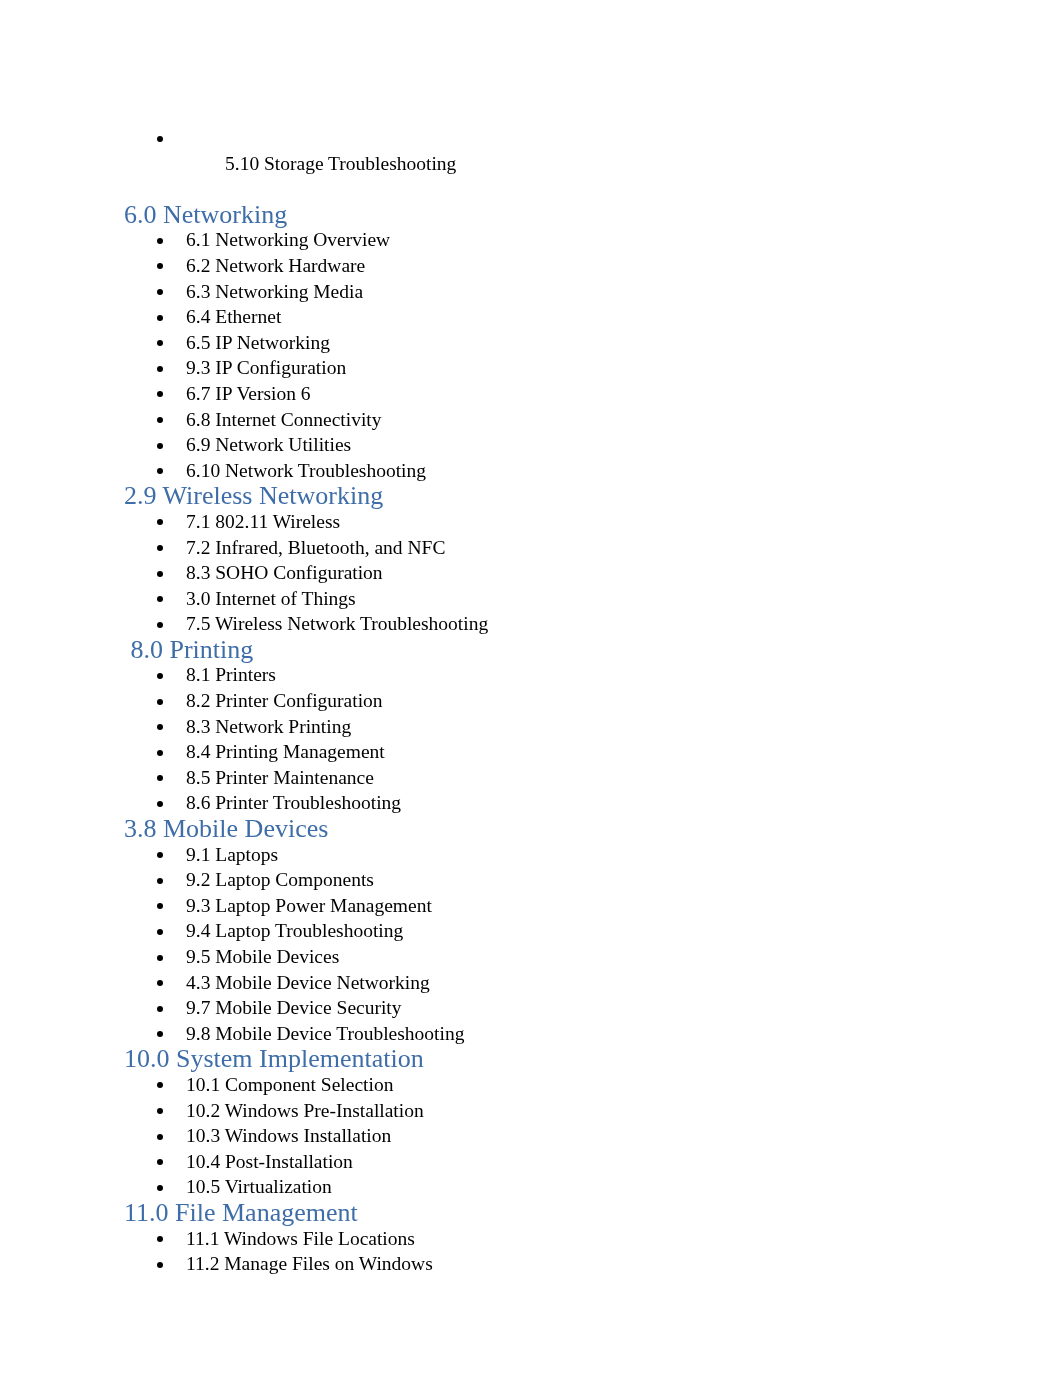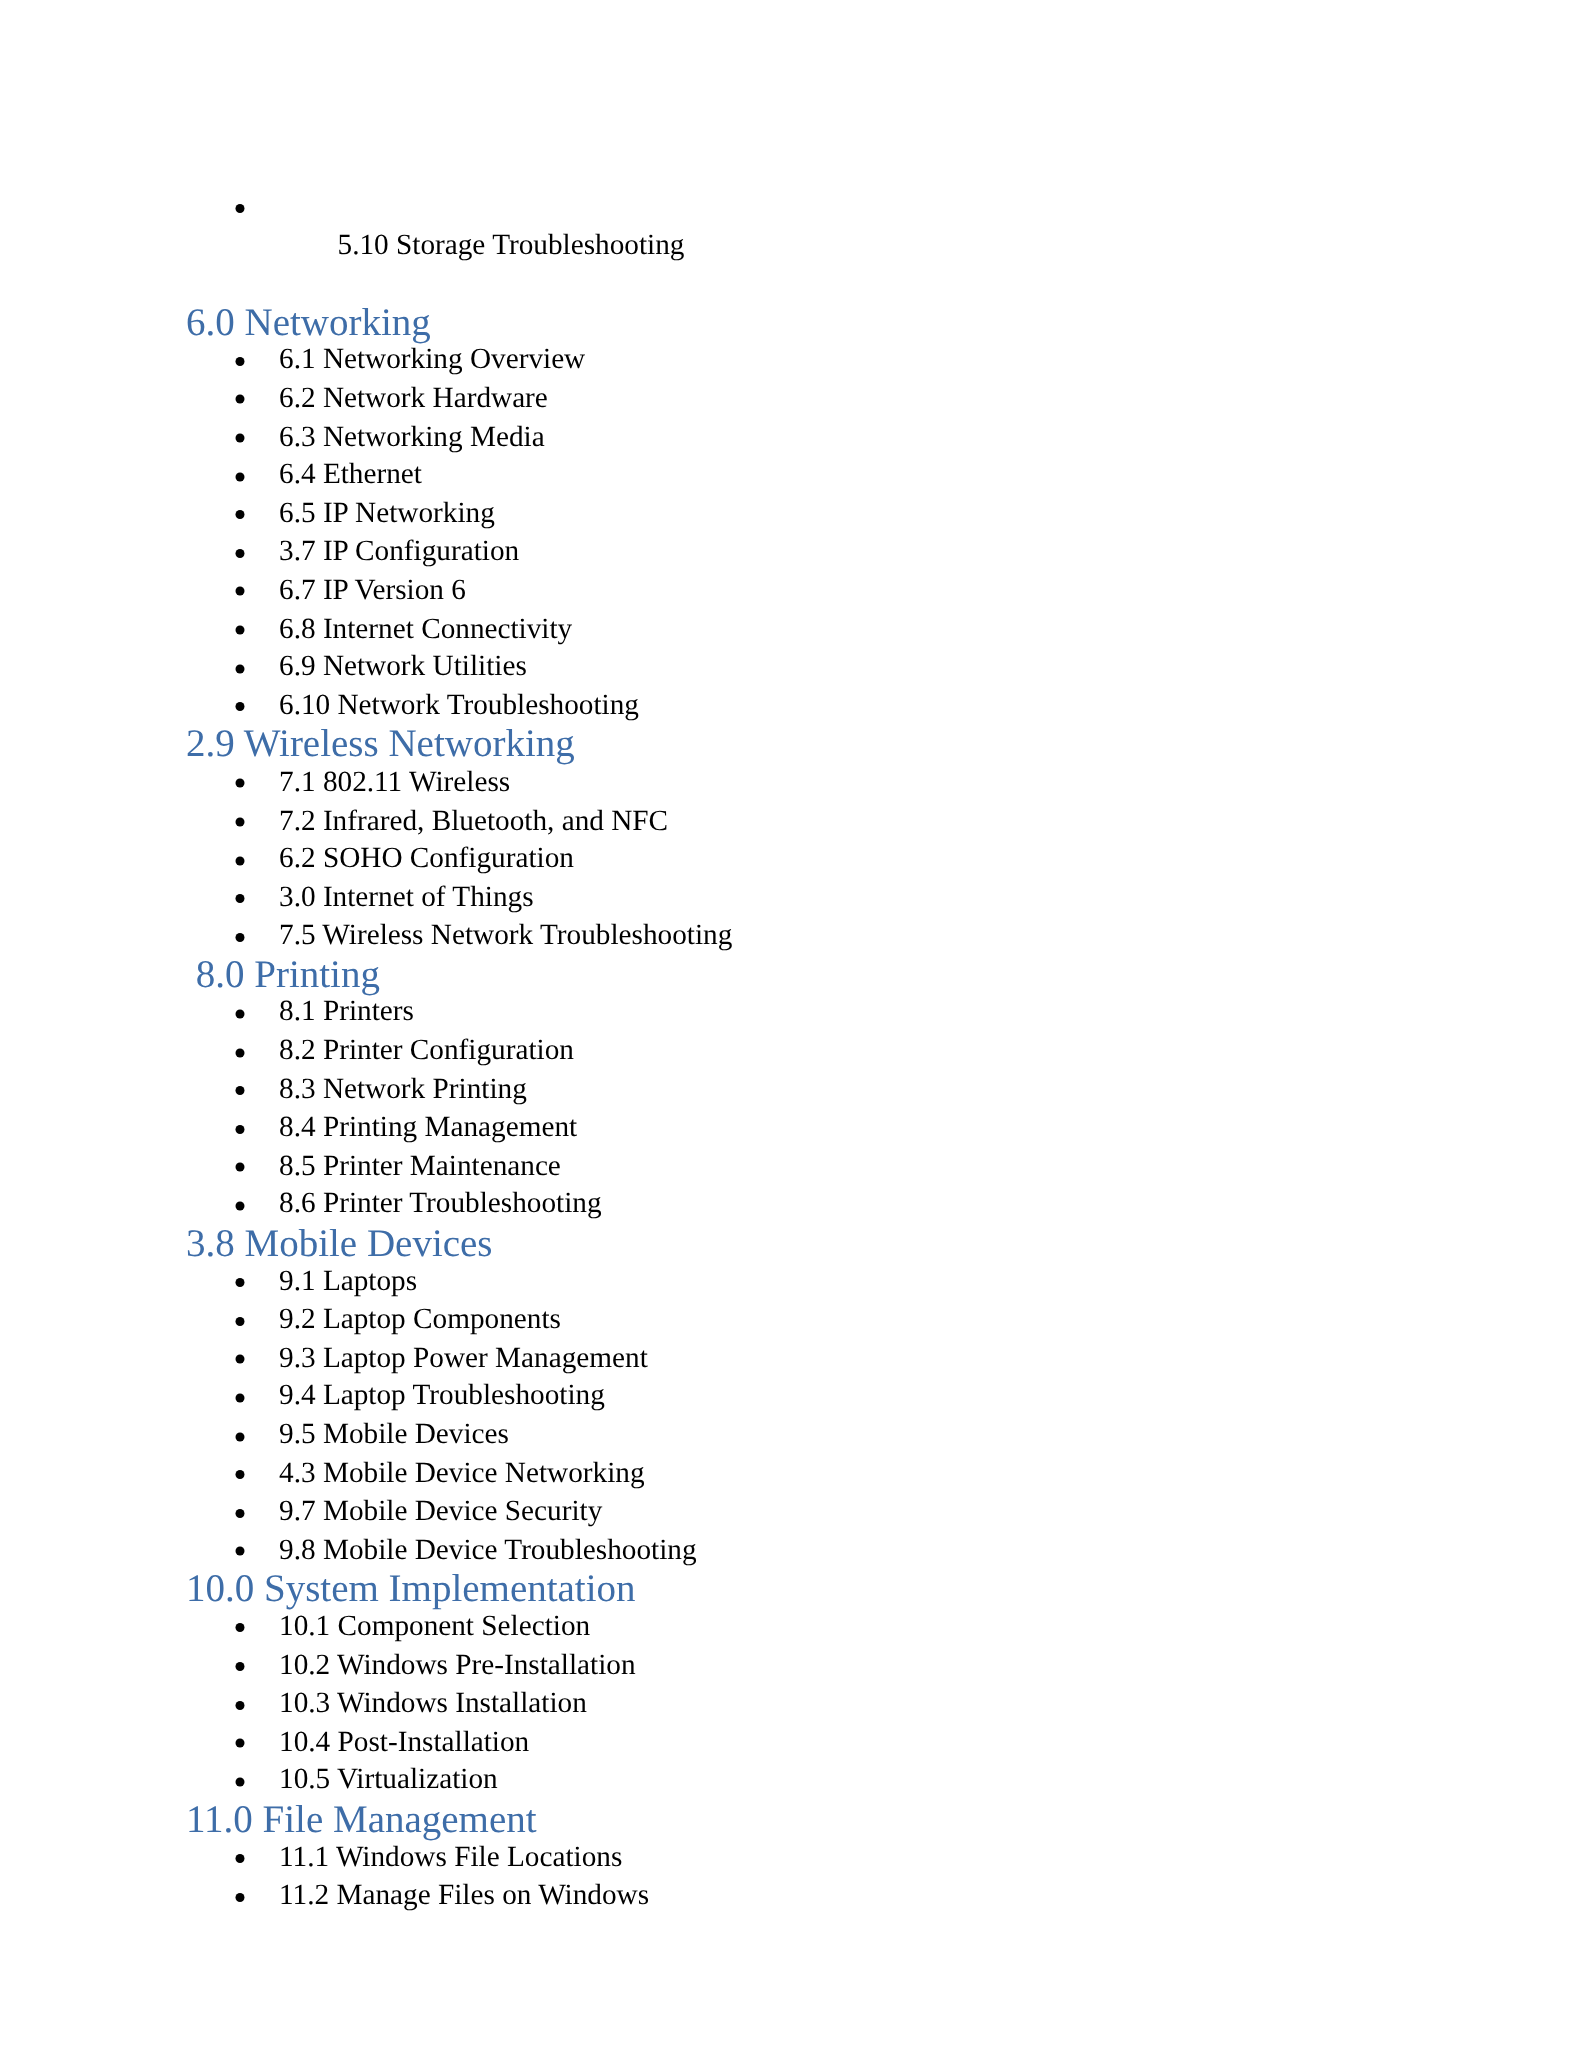--- a/index.html
+++ b/index.html
@@ -82,31 +82,31 @@
     </ul>
 
     <div id="sections-root">
         <div class="section-heading">6.0 Networking</div>
         <ul class="topic-list">
           <li><span class="topic-label">6.1 Networking Overview</span></li>
           <li><span class="topic-label">6.2 Network Hardware</span></li>
           <li><span class="topic-label">6.3 Networking Media</span></li>
           <li><span class="topic-label">6.4 Ethernet</span></li>
           <li><span class="topic-label">6.5 IP Networking</span></li>
-          <li><span class="topic-label">3.7 IP Configuration</span></li>
+          <li><span class="topic-label">9.3 IP Configuration</span></li>
           <li><span class="topic-label">6.7 IP Version 6</span></li>
           <li><span class="topic-label">6.8 Internet Connectivity</span></li>
           <li><span class="topic-label">6.9 Network Utilities</span></li>
           <li><span class="topic-label">6.10 Network Troubleshooting</span></li>
         </ul>
         <div class="section-heading">2.9 Wireless Networking</div>
         <ul class="topic-list">
           <li><span class="topic-label">7.1 802.11 Wireless</span></li>
           <li><span class="topic-label">7.2 Infrared, Bluetooth, and NFC</span></li>
-          <li><span class="topic-label">6.2 SOHO Configuration</span></li>
+          <li><span class="topic-label">8.3 SOHO Configuration</span></li>
           <li><span class="topic-label">3.0 Internet of Things</span></li>
           <li><span class="topic-label">7.5 Wireless Network Troubleshooting</span></li>
         </ul>
         <div class="section-heading"> 8.0 Printing</div>
         <ul class="topic-list">
           <li><span class="topic-label">8.1 Printers</span></li>
           <li><span class="topic-label">8.2 Printer Configuration</span></li>
           <li><span class="topic-label">8.3 Network Printing</span></li>
           <li><span class="topic-label">8.4 Printing Management</span></li>
           <li><span class="topic-label">8.5 Printer Maintenance</span></li>

